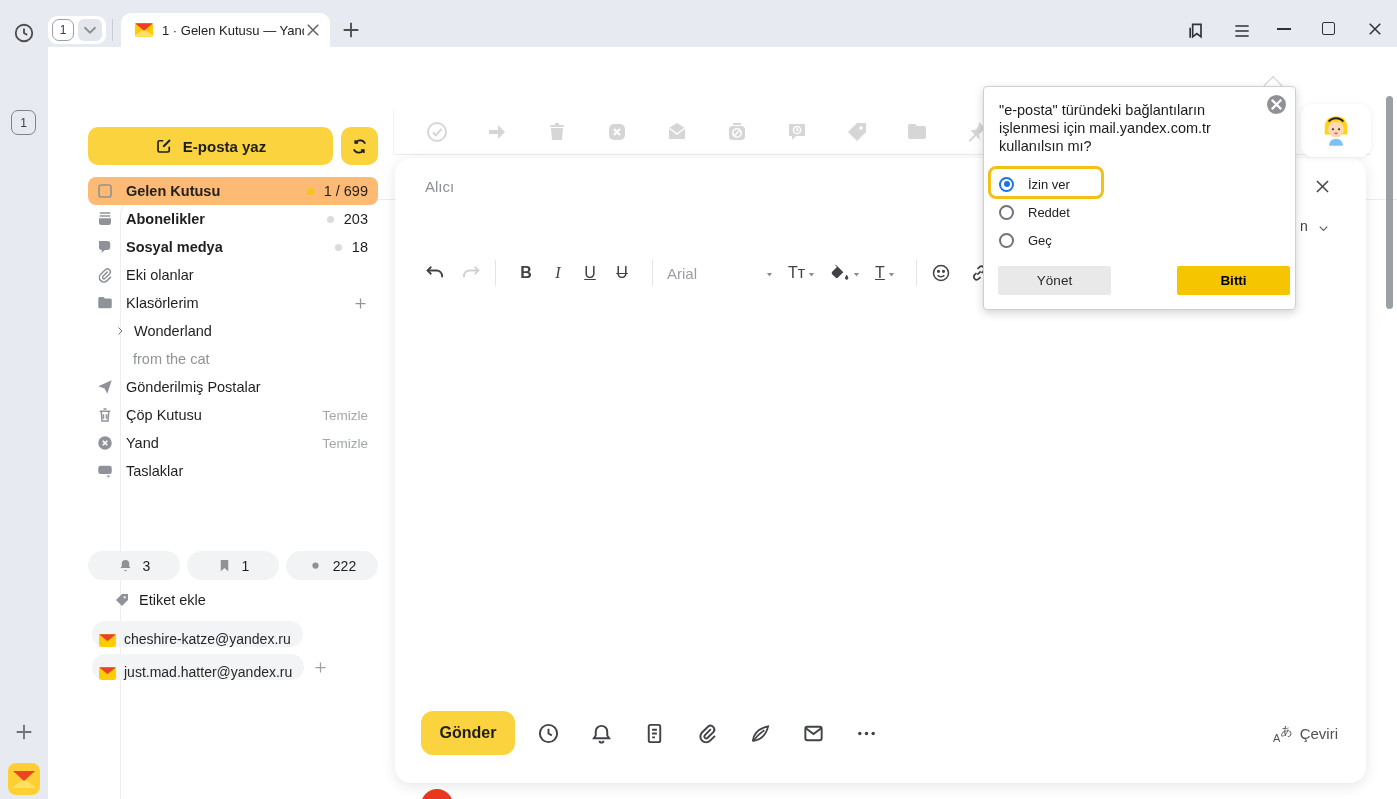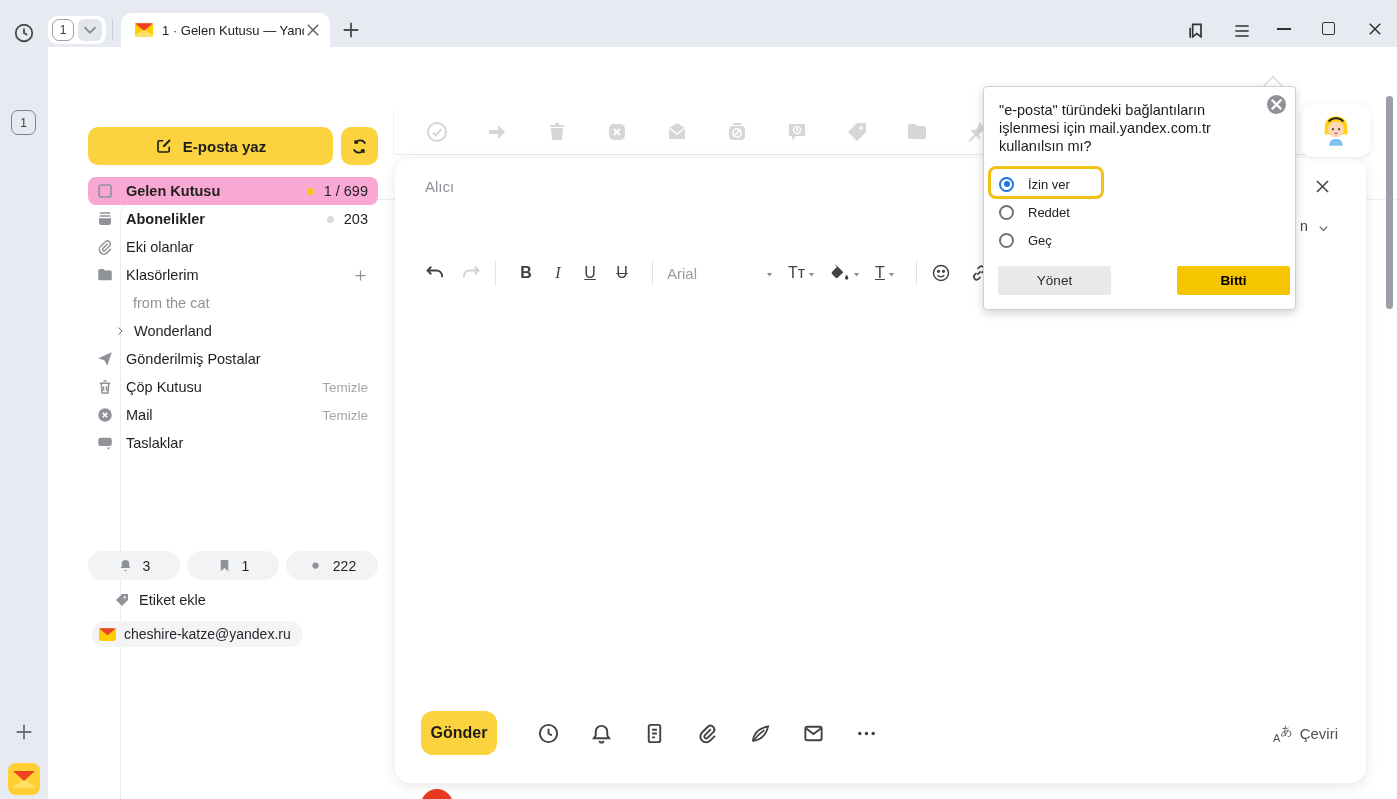--- a/index.html
+++ b/index.html
@@ -47,55 +47,55 @@
   .outline { left:72px; top:108px; width:1300px; height:700px; border:1px solid #ededed; border-bottom:none; border-radius:16px 16px 0 0; }
   .col-div { left:393px; top:110px; width:1px; height:45px; background:#efefef; }
   .msg-toolbar { left:395px; top:109px; width:975px; height:46px; border-bottom:1px solid #ececec; display:flex; align-items:center; gap:36px; padding-left:30px; color:#d6d6d6; }
   .msg-toolbar .mt-ico { width:24px; height:24px; }
 
   
   .compose-btn { left:88px; top:127px; width:245px; height:38px; background:#fbd33e; border-radius:10px; display:flex; align-items:center; justify-content:center; gap:10px; font-size:15px; font-weight:700; color:#1d1d1d; cursor:pointer; }
   .refresh-btn { left:341px; top:127px; width:37px; height:38px; background:#fbd33e; border-radius:10px; display:flex; align-items:center; justify-content:center; color:#1d1d1d; cursor:pointer; }
   #folders { left:88px; top:177px; width:290px; }
   .fr { height:28px; display:flex; align-items:center; padding:0 10px 0 8px; border-radius:8px; font-size:14.5px; color:#1f1f1f; cursor:pointer; }
-  .fr.sel { background:#f9a8d4; }
+  .fr.sel { background:#fdba74; }
   .fr .f-ico { width:18px; height:18px; color:#8f9399; margin-right:12px; flex:none; }
   .fr .f-chev { width:12px; height:12px; color:#6f737a; margin:0 8px 0 18px; flex:none; }
   .fr.indent { padding-left:45px; }
   .fr .f-label { flex:1; white-space:nowrap; overflow:hidden; }
   .fr .f-label.b { font-weight:700; }
   .fr .f-label.muted { color:#8f9399; }
   .fr .dot { width:7px; height:7px; border-radius:50%; margin-right:10px; }
   .fr .dot.yellow { background:#f3c713; }
   .fr .dot.gray { background:#d9dbde; }
   .fr .cnt { font-size:14.5px; color:#1f1f1f; }
   .fr .act { font-size:13.5px; color:#a3a6ab; cursor:pointer; }
   .fr .f-plus { width:15px; height:15px; color:#8f9399; cursor:pointer; }
   #pills { left:88px; top:551px; width:290px; display:flex; gap:7px; }
   .pill { height:29px; background:#f1f3f5; border-radius:15px; flex:1; display:flex; align-items:center; justify-content:center; gap:10px; font-size:14px; color:#1f1f1f; cursor:pointer; }
   .pill .p-ico { width:15px; height:15px; color:#8f9399; }
   .addlabel { left:114px; top:592px; display:flex; align-items:center; gap:9px; font-size:14.5px; color:#1f1f1f; cursor:pointer; }
   .addlabel .p-ico { width:16px; height:16px; color:#8f9399; }
   #accounts { left:92px; top:621px; width:300px; }
   .acct-row { display:flex; align-items:center; margin-bottom:7px; }
-  .acct { height:26px; background:#f3f4f6; border-radius:13px; display:flex; align-items:center; gap:8px; padding:0 12px 0 7px; font-size:14px; color:#26282b; cursor:pointer; }
+  .acct { height:26px; background:#f3f4f6; border-radius:13px; display:flex; align-items:flex-end; gap:8px; padding:0 12px 0 7px; font-size:14px; color:#26282b; cursor:pointer; }
   .acct .a-ico { width:17px; height:13px; }
   .acct-plus { width:15px; height:15px; color:#9aa0a6; margin-left:9px; cursor:pointer; }
 
   
   #card { left:395px; top:158px; width:971px; height:625px; background:#fff; border-radius:16px; box-shadow:0 3px 14px rgba(0,0,0,.10); }
   .fld { left:30px; width:560px; height:24px; border:none; outline:none; font-size:15px; color:#333; background:transparent; font-family:"Liberation Sans",sans-serif; }
   .fld::placeholder { color:#8d9096; opacity:1; }
   #fmtbar { left:30px; top:100px; height:30px; display:flex; align-items:center; color:#3f4247; }
   .fb-div { width:1px; height:26px; background:#e4e4e4; margin:0 14px; }
   .fb-ico { width:20px; height:20px; cursor:pointer; }
   .fb-btn { font-size:16px; color:#3f4247; width:32px; text-align:center; cursor:pointer; }
   .fb-font { font-size:15px; color:#9a9ea4; width:96px; cursor:pointer; }
   .caret { width:9px; height:9px; color:#8a8e94; margin:3px 6px 0 2px; cursor:pointer; }
-  .send-btn { left:26px; top:553px; width:76px; height:44px; background:#fbd33e; border-radius:12px; border:none; font-size:16px; font-weight:700; color:#1d1d1d; cursor:pointer; font-family:"Liberation Sans",sans-serif; }
+  .send-btn { left:26px; top:553px; width:94px; height:44px; background:#fbd33e; border-radius:12px; border:none; font-size:16px; font-weight:700; color:#1d1d1d; cursor:pointer; font-family:"Liberation Sans",sans-serif; }
   #actions { left:142px; top:553px; height:44px; display:flex; align-items:center; gap:30px; color:#3f4247; }
   .ac-ico { width:23px; height:23px; cursor:pointer; }
   .translate { right:28px; top:553px; height:44px; display:flex; align-items:center; gap:7px; font-size:15px; color:#4d5156; cursor:pointer; }
   .tr-a { font-size:11px; color:#4d5156; position:relative; top:4px; }
   .tr-hira { font-size:12px; position:relative; top:-3px; }
 
   
   .avatar-card { left:1301px; top:104px; width:70px; height:53px; background:#fff; border-radius:12px; box-shadow:0 1px 6px rgba(0,0,0,.08); display:flex; align-items:center; justify-content:center; }
   .comp-close { left:1313px; top:177px; width:19px; height:19px; color:#46484c; cursor:pointer; }
   .cc-frag { left:1300px; top:218px; font-size:14px; color:#3a3c40; }
@@ -351,51 +351,61 @@
           <path d="M5 3h14v2H5zM5 7h14v2H5z"></path>
           <path d="M4 11h16v6a3 3 0 0 1-3 3H7a3 3 0 0 1-3-3z"></path>
         </svg>
       </span>
       <span class="f-label b">Abonelikler</span>
       <span class="dot gray"></span>
       <span class="cnt">203</span>
     </div>
     <div class="fr">
       <span class="f-ico">
+        <svg viewBox="0 0 24 24" width="100%" height="100%" fill="currentColor">
+          <path d="M4 4h11a4 4 0 0 1 4 4v4a4 4 0 0 1-4 4h-3l-5 4 1-4H7a3 3 0 0 1-3-3z"></path>
+        </svg>
+      </span>
+      <span class="f-label b">Sosyal medya</span>
+      <span class="dot gray"></span>
+      <span class="cnt">18</span>
+    </div>
+    <div class="fr">
+      <span class="f-ico">
         <svg viewBox="0 0 24 24" width="100%" height="100%" fill="none" stroke="currentColor" stroke-width="2">
           <path d="M15.5 7.5l-6.4 6.4a2 2 0 0 0 2.8 2.8l6.4-6.4a4 4 0 0 0-5.6-5.6L6.3 11a6 6 0 0 0 8.5 8.5l5-5"></path>
         </svg>
       </span>
       <span class="f-label">Eki olanlar</span>
     </div>
     <div class="fr">
       <span class="f-ico">
         <svg viewBox="0 0 24 24" width="100%" height="100%" fill="currentColor">
           <path d="M3 6a2 2 0 0 1 2-2h5l2 2h7a2 2 0 0 1 2 2v9a2 2 0 0 1-2 2H5a2 2 0 0 1-2-2z"></path>
         </svg>
       </span>
       <span class="f-label">Klasörlerim</span>
       <span class="f-plus">
         <svg viewBox="0 0 24 24" width="100%" height="100%" fill="none" stroke="currentColor" stroke-width="2">
           <path d="M12 4v16M4 12h16"></path>
         </svg>
       </span>
     </div>
+    <div class="fr">
+      <span class="f-chev">
+        <svg viewBox="0 0 24 24" width="100%" height="100%" fill="none" stroke="currentColor" stroke-width="2">
+          <path d="M9 5l7 7-7 7"></path>
+        </svg>
+      </span>
+      <span class="f-label">Wonderland</span>
+    </div>
     <div class="fr indent">
       <span class="f-label muted">from the cat</span>
     </div>
     <div class="fr">
-      <span class="f-chev">
-        <svg viewBox="0 0 24 24" width="100%" height="100%" fill="none" stroke="currentColor" stroke-width="2">
-          <path d="M9 5l7 7-7 7"></path>
-        </svg>
-      </span>
-      <span class="f-label">Wonderland</span>
-    </div>
-    <div class="fr">
       <span class="f-ico">
         <svg viewBox="0 0 24 24" width="100%" height="100%" fill="currentColor">
           <path d="M3 11l18-8-6 18-3.5-7z"></path>
         </svg>
       </span>
       <span class="f-label">Gönderilmiş Postalar</span>
     </div>
     <div class="fr">
       <span class="f-ico">
         <svg viewBox="0 0 24 24" width="100%" height="100%" fill="none" stroke="currentColor" stroke-width="2">
@@ -405,21 +415,21 @@
       <span class="f-label">Çöp Kutusu</span>
       <span class="act">Temizle</span>
     </div>
     <div class="fr">
       <span class="f-ico">
         <svg viewBox="0 0 24 24" width="100%" height="100%" fill="currentColor">
           <circle cx="12" cy="12" r="9"></circle>
           <path d="M9 9l6 6M15 9l-6 6" stroke="#fff" stroke-width="2.2"></path>
         </svg>
       </span>
-      <span class="f-label">Mail</span>
+      <span class="f-label">Yand</span>
       <span class="act">Temizle</span>
     </div>
     <div class="fr">
       <span class="f-ico">
         <svg viewBox="0 0 24 24" width="100%" height="100%" fill="currentColor">
           <rect x="3" y="5" width="18" height="11" rx="3"></rect>
           <path d="M14 18h5l-2.5 3z"></path>
         </svg>
       </span>
       <span class="f-label">Taslaklar</span>
@@ -465,20 +475,36 @@
     <div class="acct-row">
       <div class="acct">
         <span class="a-ico">
           <svg viewBox="0 0 24 18" width="100%" height="100%">
             <rect width="24" height="18" rx="3" fill="#ffcc00"></rect>
             <path d="M0 0h24L12 10z" fill="#e8432a"></path>
           </svg>
         </span>
         <span>cheshire-katze@yandex.ru</span>
       </div>
+    </div>
+    <div class="acct-row">
+      <div class="acct">
+        <span class="a-ico">
+          <svg viewBox="0 0 24 18" width="100%" height="100%">
+            <rect width="24" height="18" rx="3" fill="#ffcc00"></rect>
+            <path d="M0 0h24L12 10z" fill="#e8432a"></path>
+          </svg>
+        </span>
+        <span>just.mad.hatter@yandex.ru</span>
+      </div>
+      <span class="acct-plus">
+        <svg viewBox="0 0 24 24" width="100%" height="100%" fill="none" stroke="currentColor" stroke-width="2">
+          <path d="M12 4v16M4 12h16"></path>
+        </svg>
+      </span>
     </div>
   </div>
 
 <div id="card" class="abs">
   <input class="abs fld" style="top: 16px;" placeholder="Alıcı">
   <div id="fmtbar" class="abs">
     <span class="fb-ico">
         <svg viewBox="0 0 24 24" width="100%" height="100%" fill="none" stroke="currentColor" stroke-width="2.2">
           <path d="M7.5 4.5L3 9l4.5 4.5"></path>
           <path d="M3.5 9H14a6.5 6.5 0 0 1 6.5 6.5V17"></path>

